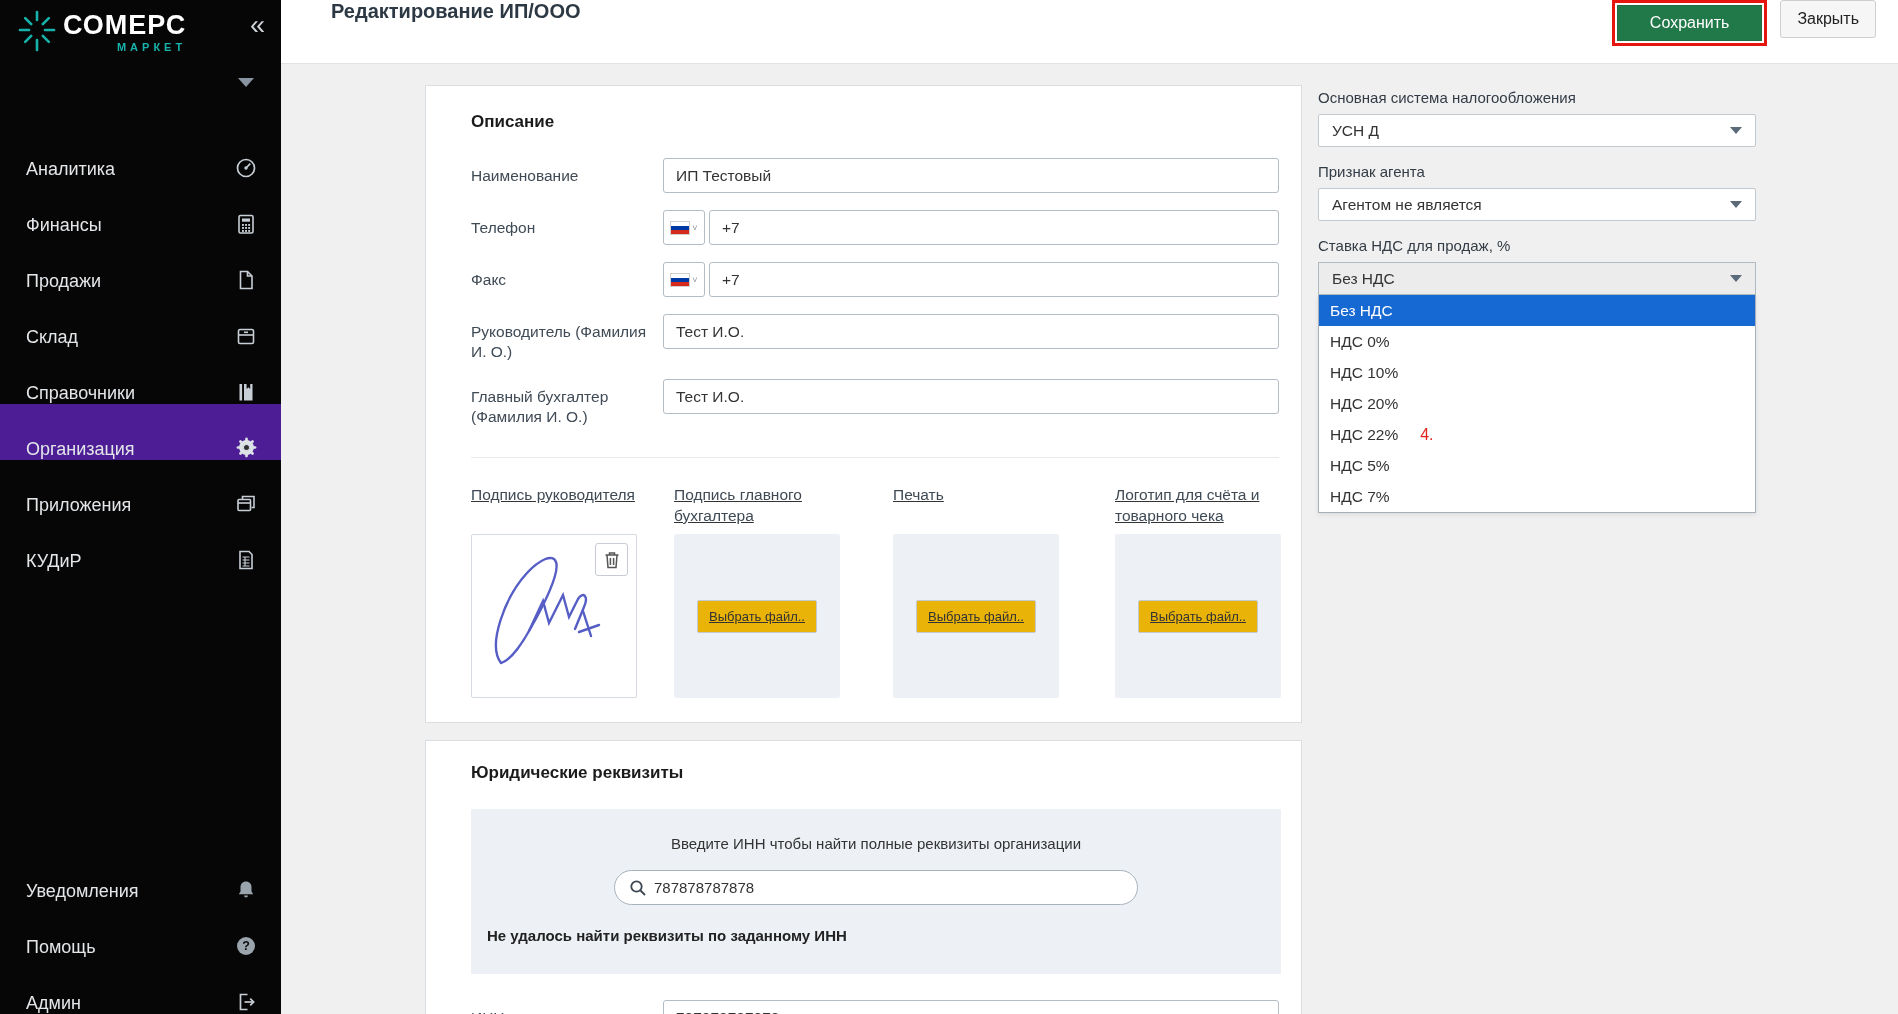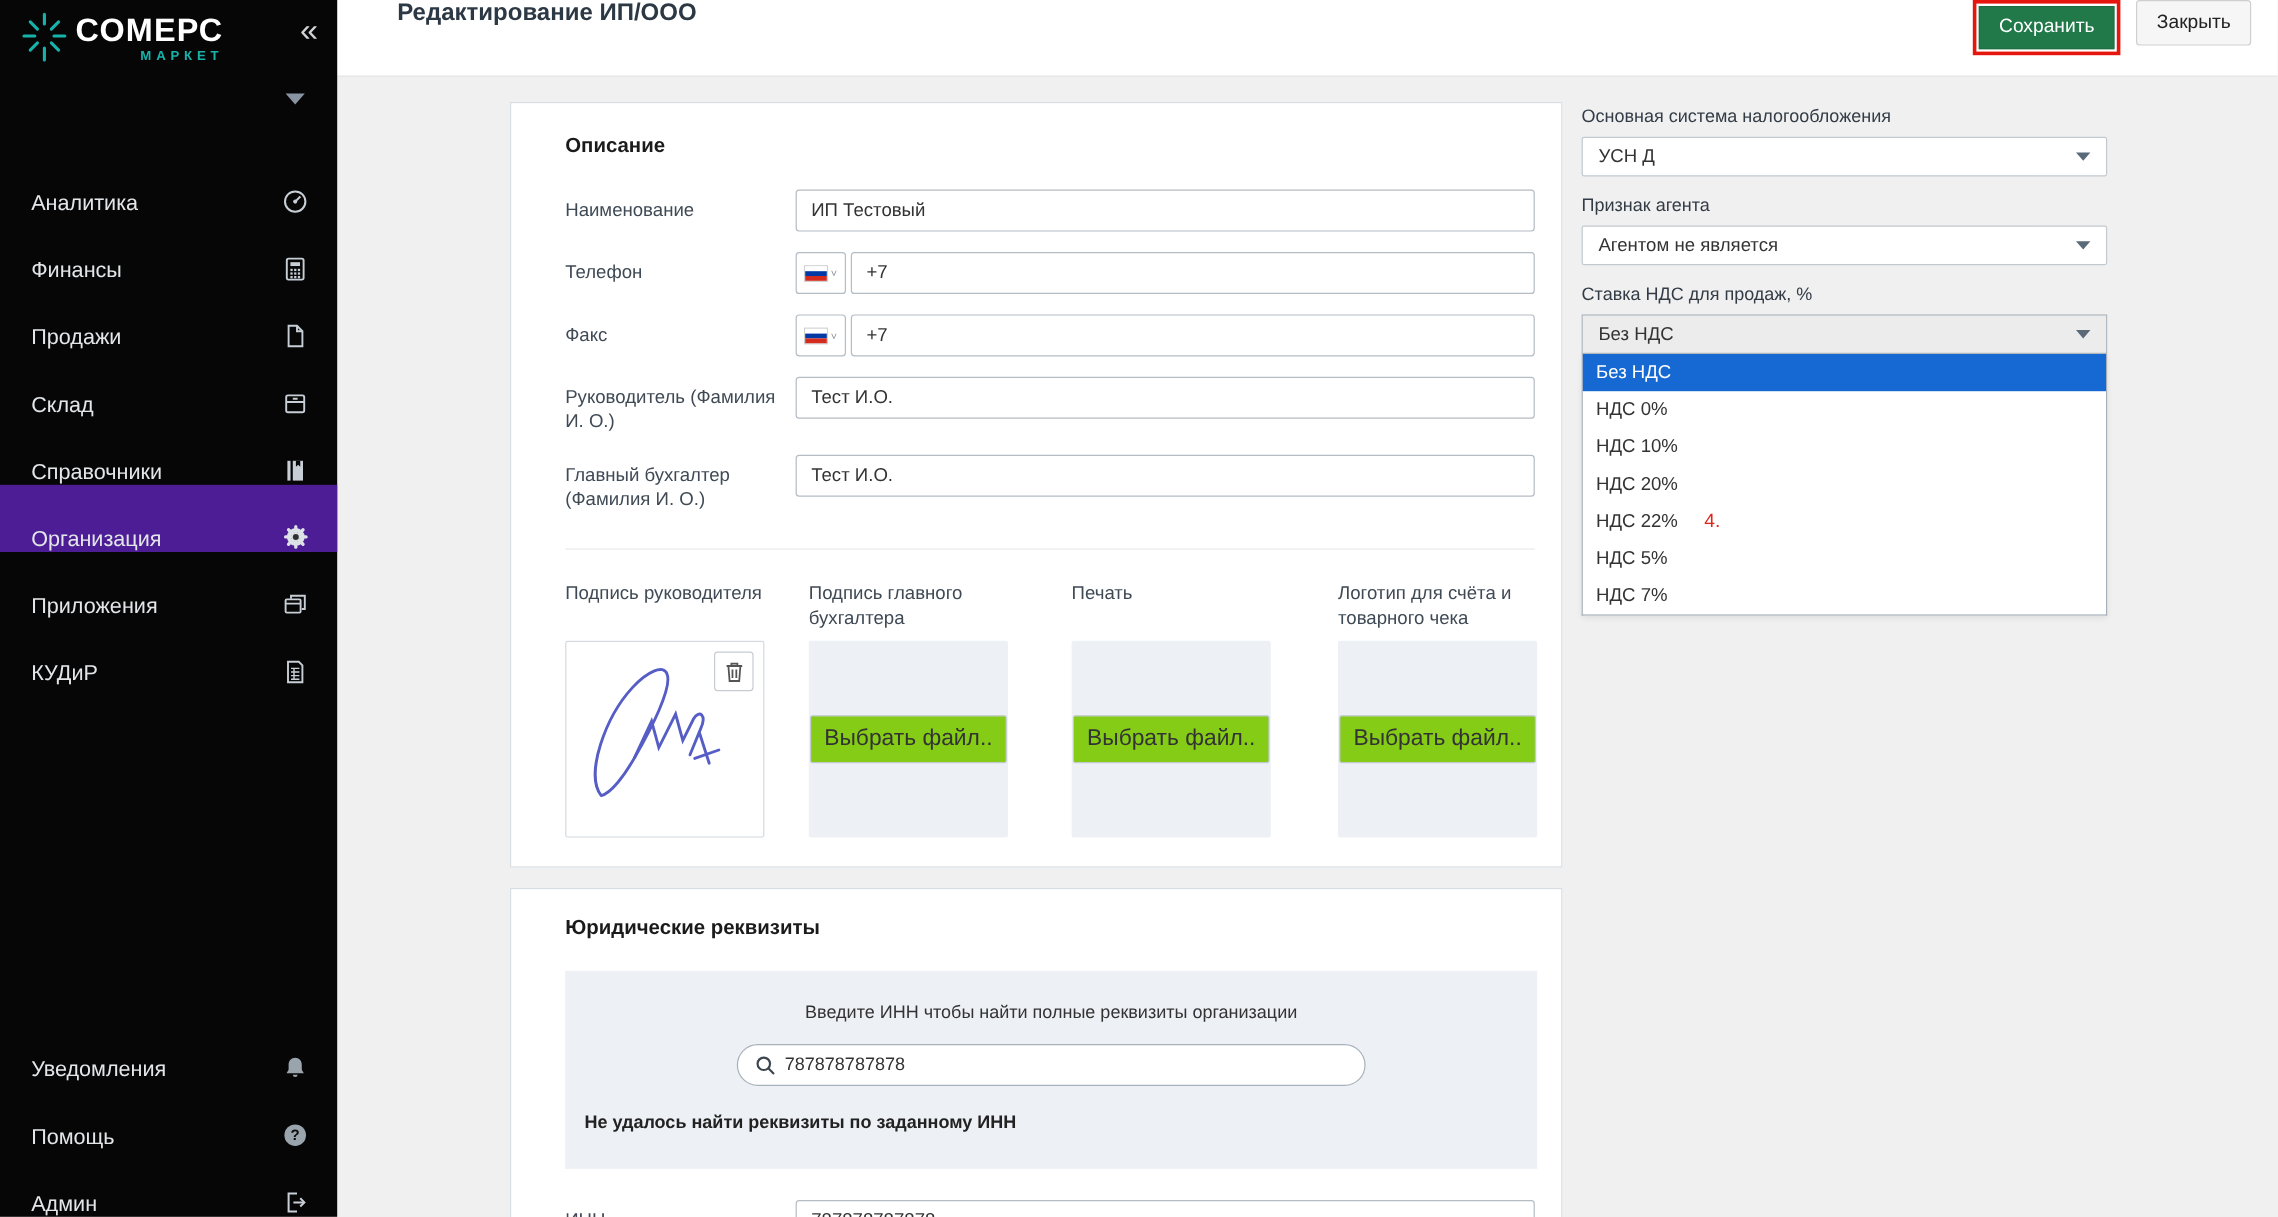--- a/index.html
+++ b/index.html
@@ -18,48 +18,48 @@
   .nav { margin-top:34px; }
   .nav-item { height:56px; display:flex; align-items:flex-end; justify-content:space-between; padding:0 22px 0 26px; font-size:18px; cursor:pointer; }
   .nav-item.active { background:#4c1d95; }
   .nav-icon { width:26px; display:flex; justify-content:center; }
   .nav-bottom { position:absolute; top:846px; left:0; width:100%; }
 
   
   .topbar { position:absolute; left:281px; top:0; width:1617px; height:64px; background:#fff; border-bottom:1px solid #e2e2e2; display:flex; align-items:flex-start; padding:0 22px 0 50px; z-index:4; }
   .page-title { font-size:20px; font-weight:bold; color:#2c3844; flex:1; }
   .save-wrap { border:3px solid #e5160d; padding:2px; margin-right:13px; }
-  .btn-save { background:#21794a; border:1px solid #1e6f44; color:#fff; font-size:16px; padding:8px 16px; cursor:pointer; font-family:inherit; }
+  .btn-save { background:#21794a; border:1px solid #1e6f44; color:#fff; font-size:16px; padding:8px 32px; cursor:pointer; font-family:inherit; }
   .btn-close { background:#f6f6f6; border:1px solid #cfcfcf; border-radius:3px; color:#222; font-size:16px; padding:9px 16px; cursor:pointer; font-family:inherit; }
 
   
   .card { position:absolute; background:#fff; border:1px solid #d9dee3; }
   .card-desc { left:425px; top:85px; width:877px; height:638px; padding:26px 22px 0 45px; }
   .card-legal { left:425px; top:740px; width:877px; height:390px; padding:22px 22px 0 45px; }
   .card h2 { font-size:17px; color:#1b1b1b; margin-bottom:26px; }
 
   .frow { display:flex; margin-bottom:17px; }
   .frow .flabel { width:192px; flex-shrink:0; font-size:15.5px; color:#3f4a55; padding-top:8px; line-height:20px; }
   .fctrl { flex:1; }
   .tinput { width:100%; height:35px; border:1px solid #b4bcc4; border-radius:3px; padding:0 12px; font-size:15.5px; color:#333; font-family:inherit; background:#fff; }
   .phone-wrap { display:flex; gap:4px; }
   .flag-select { width:42px; height:35px; border:1px solid #b4bcc4; border-radius:3px; background:#fff; display:flex; align-items:center; justify-content:center; gap:2px; cursor:pointer; flex-shrink:0; }
   .flag { width:20px; height:14px; border:1px solid #d0d0d0; display:block; }
   .flag .w { height:4px; background:#fff; } .flag .b { height:4px; background:#0039a6; } .flag .r { height:4px; background:#d52b1e; }
   .mini-caret { font-size:9px; color:#8a929a; }
 
   .divider { border:none; border-top:1px solid #e9e9e9; margin:30px 0 26px; }
 
-  .uploads { display:flex; }
+  .uploads { display:flex;text-decoration:underline; }
   .ucol { width:166px; }
   .ucol:nth-child(1){ margin-right:37px; } .ucol:nth-child(2){ margin-right:53px; } .ucol:nth-child(3){ margin-right:56px; }
   .ulabel { font-size:15.5px; color:#3f4a55; line-height:21px; height:50px; }
   .ubox { width:166px; height:164px; background:#edf1f6; border-radius:2px; display:flex; align-items:center; justify-content:center; position:relative; }
   .ubox.signed { background:#fff; border:1px solid #d4dae0; }
-  .btn-file { background:#84cc16; border:1px solid #c3c9d0; border-radius:2px; font-size:19px; color:#333; padding:8px 11px; cursor:pointer; font-family:inherit; }
+  .btn-file { background:#eab308; border:1px solid #c3c9d0; border-radius:2px; font-size:13px; color:#333; padding:8px 11px; cursor:pointer; font-family:inherit; }
   .btn-trash { position:absolute; top:8px; right:8px; width:33px; height:33px; background:#fff; border:1px solid #c6ccd2; border-radius:3px; display:flex; align-items:center; justify-content:center; cursor:pointer; }
 
   
   .inn-panel { margin-top:14px; background:#edf0f4; width:810px; padding:26px 0 30px; }
   .inn-hint { text-align:center; font-size:15px; color:#333; }
   .search-pill { width:524px; height:35px; margin:18px auto 0; background:#fff; border:1px solid #a8b2bb; border-radius:18px; display:flex; align-items:center; padding:0 14px; gap:7px; }
   .search-pill input { border:none; outline:none; flex:1; font-size:15px; color:#333; font-family:inherit; background:transparent; }
   .inn-error { font-weight:bold; font-size:15px; color:#222; margin:22px 0 0 16px; }
   .inn-row { margin-top:26px; }
 

